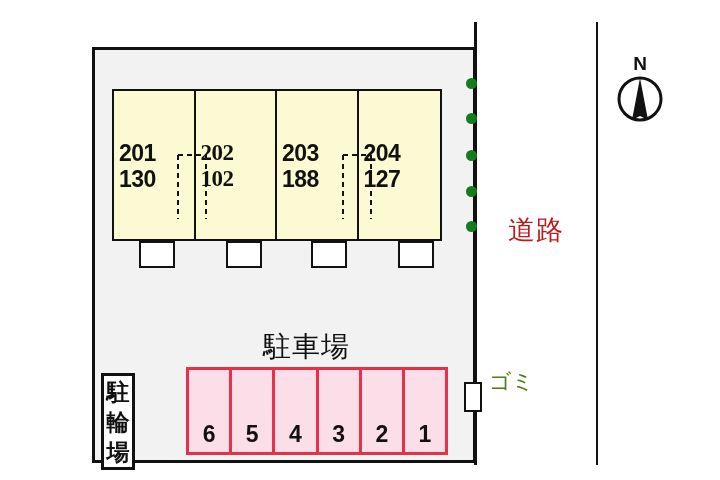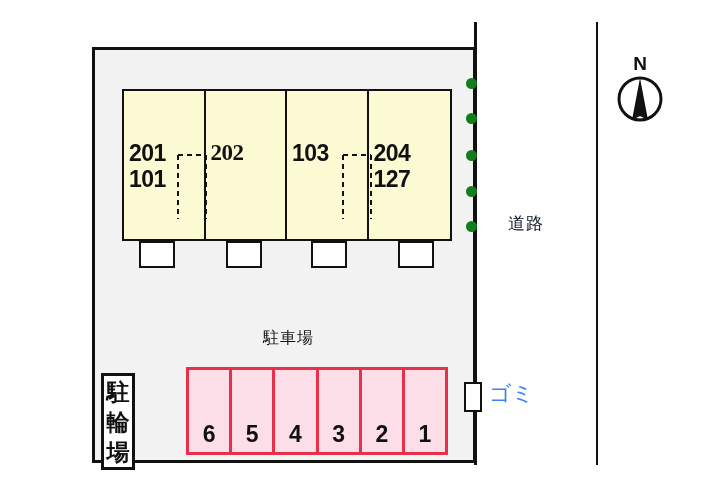--- a/index.html
+++ b/index.html
@@ -44,22 +44,22 @@
     left: 596px;
     top: 22px;
     width: 2px;
     height: 443px;
     background: #111111;
   }
   .road-label {
     position: absolute;
     left: 508px;
     top: 212px;
-    font-size: 17px;
-    color: #0f172a;
+    font-size: 27px;
+    color: #b91c1c;
     letter-spacing: 1px;
     white-space: nowrap;
   }
 
   
   .compass {
     position: absolute;
     left: 611px;
     top: 54px;
     width: 58px;
@@ -80,21 +80,21 @@
     position: absolute;
     left: 6px;
     top: 22px;
     width: 46px;
     height: 46px;
   }
 
   
   .building {
     position: absolute;
-    left: 122px;
+    left: 112px;
     top: 89px;
     width: 330px;
     height: 152px;
     border: 2px solid #111111;
     box-sizing: border-box;
     background: #6d28d9;
   }
   .unit {
     position: absolute;
     top: 0;
@@ -146,21 +146,21 @@
     height: 11px;
     border-radius: 50%;
     background: #127d1c;
   }
 
   
   .parking-title {
     position: absolute;
     left: 263px;
     top: 328px;
-    font-size: 16px;
+    font-size: 28px;
     color: #111111;
     letter-spacing: 1px;
     white-space: nowrap;
   }
   .parking-area {
     position: absolute;
     left: 186px;
     top: 367px;
     width: 262px;
     height: 88px;
@@ -220,24 +220,24 @@
     top: 382px;
     width: 18px;
     height: 30px;
     border: 2px solid #111111;
     background: #ffffff;
     box-sizing: border-box;
   }
   .trash-label {
     position: absolute;
     left: 489px;
-    top: 381px;
+    top: 369px;
     width: 70px;
     font-size: 22px;
-    color: #3b82f6;
+    color: #4d7c0f;
     line-height: 25px;
     white-space: nowrap;
   }
   .trash-label span { display: block; }
 </style>
 </head>
 <body>
 
 <div id="site-map">
 
@@ -252,31 +252,33 @@
     <svg class="compass-rose" viewBox="0 0 46 46">
       <circle cx="23" cy="23" r="21" fill="#ffffff" stroke="#111111" stroke-width="3"></circle>
       <polygon points="23,2 31,44 23,40 15,44" fill="#111111"></polygon>
     </svg>
   </div>
 
   <div class="building">
     <div class="unit div-right" style="left:0; width:25%;">
       <div class="unit-labels">
         <div class="unit-upper">201</div>
-        <div class="unit-lower">101</div>
+        <div class="unit-lower">130</div>
       </div>
     </div>
     <div class="unit div-right" style="left:25%; width:25%;font-family:Liberation Serif, serif;">
       <div class="unit-labels">
         <div class="unit-upper">202</div>
+        <div class="unit-lower">102</div>
       </div>
     </div>
     <div class="unit div-right" style="left:50%; width:25%;">
       <div class="unit-labels">
-        <div class="unit-lower">103</div>
+        <div class="unit-upper">203</div>
+        <div class="unit-lower">188</div>
       </div>
     </div>
     <div class="unit" style="left:75%; width:25%;">
       <div class="unit-labels">
         <div class="unit-upper">204</div>
         <div class="unit-lower">127</div>
       </div>
     </div>
   </div>
 

